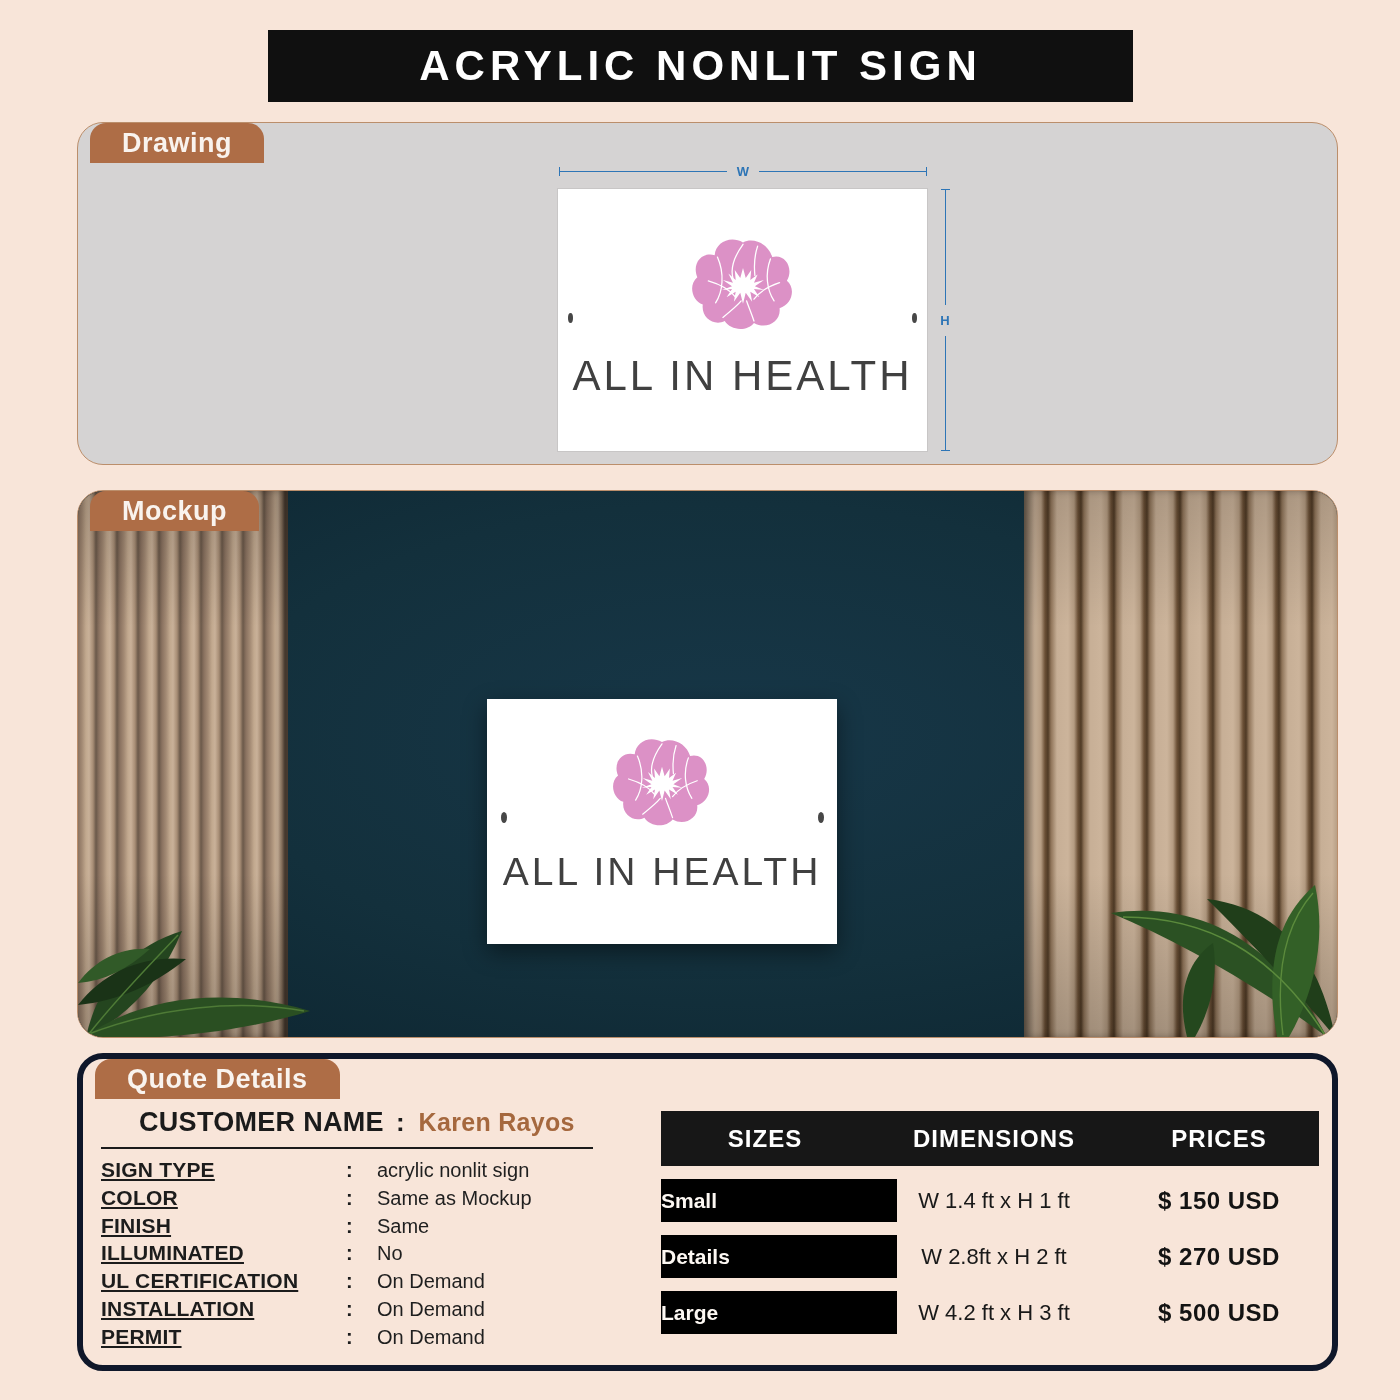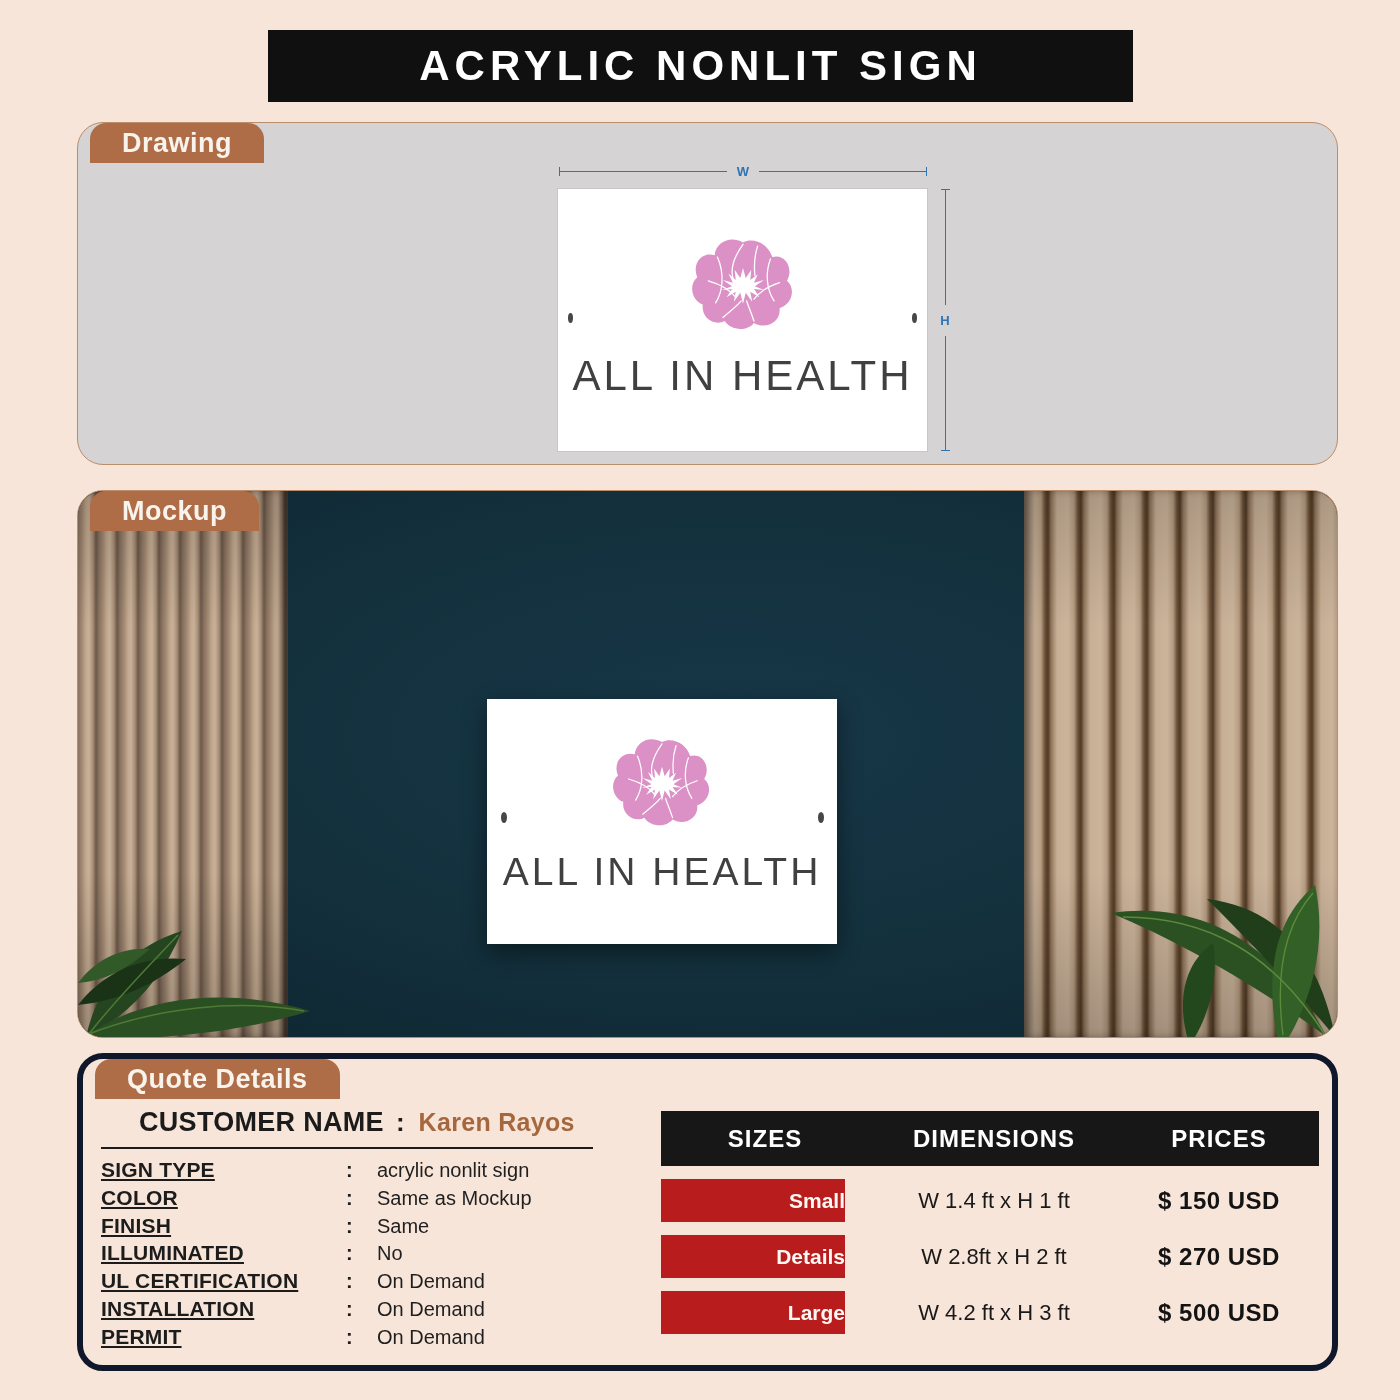--- a/index.html
+++ b/index.html
@@ -85,22 +85,22 @@
   .spec-row .s-colon { font-size:20px; font-weight:800; color:#1c1c1c; }
   .spec-row .s-value { font-size:20px; font-weight:400; color:#1f1f1f; padding-left:6px; }
 
   .pricing { position:absolute; left:578px; top:52px; width:658px; }
   .pricing-header { display:grid; grid-template-columns:208px 250px 200px; height:55px;
     background:#171717; align-items:center; }
   .pricing-header span { color:#ffffff; font-size:24px; font-weight:800; text-align:center; letter-spacing:1px; }
   .pricing-row { display:grid; grid-template-columns:208px 250px 200px; align-items:center;
     height:43px; margin-top:13px; }
   .pricing-row:first-of-type { margin-top:14px; }
-  .size-btn { width:184px; height:43px; background:#b91c1c; display:flex;
-    align-items:center; justify-content:flex-end; }
+  .size-btn { width:236px; height:43px; background:#000000; display:flex;
+    align-items:center; justify-content:flex-start; }
   .size-btn span { color:#fdf8f3; font-size:21px; font-weight:700; }
   .dims  { text-align:center; font-size:22px; font-weight:400; color:#191919; }
   .price { text-align:center; font-size:24px; font-weight:700; color:#131313; letter-spacing:0.5px; }
 </style>
 </head>
 <body>
 
 <svg width="0" height="0" style="position:absolute">
   <symbol id="flower-symbol" viewBox="0 0 116 104">
     <path fill="#dc91c6" d="M58 6 C44 -2 28 6 27 20 C12 16 2 30 8 44 C-2 52 2 70 14 74 C12 88 26 98 38 92 C44 102 62 104 70 94 C84 102 100 92 98 78 C112 74 116 56 106 48 C114 34 104 18 90 22 C86 8 70 0 58 6 Z"></path>

